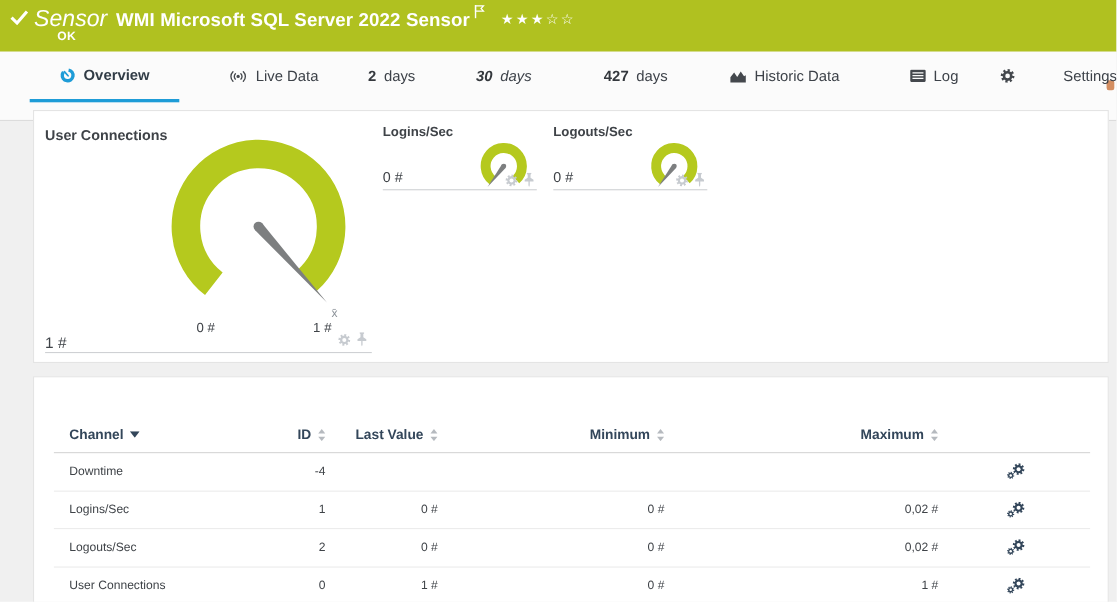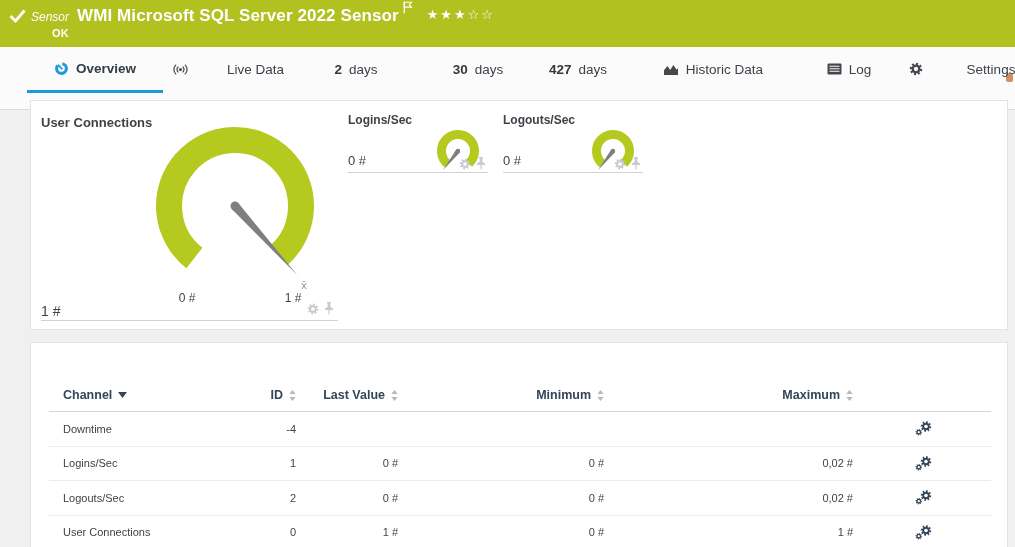--- a/index.html
+++ b/index.html
@@ -3,21 +3,21 @@
 <meta charset="utf-8">
 <style>
   html,body{margin:0;padding:0;}
   .page{position:relative;width:1015px;height:547px;overflow:hidden;background:var(--page-bg,#f0f0f0);
         font-family:"Liberation Sans","DejaVu Sans",sans-serif;color:var(--text,#3f4348);}
 
   
   .topbar{position:absolute;left:0;top:0;width:100%;height:47px;background:var(--green,#b0c120);color:#fff;}
   .check{position:absolute;left:9px;top:9px;line-height:0;}
   .titleline{position:absolute;left:31px;top:6px;display:flex;align-items:baseline;white-space:nowrap;}
-  .kind{font-style:italic;font-weight:400;font-size:12px;margin-right:8px;}
+  .kind{font-style:italic;font-weight:400;font-size:21px;margin-right:8px;}
   .sensor-title{font-weight:700;font-size:17px;letter-spacing:.1px;}
   .flag{margin-left:4px;position:relative;top:-7px;line-height:0;cursor:pointer;}
   .stars{font-family:"DejaVu Sans",sans-serif;font-size:13px;letter-spacing:2px;margin-left:14px;
          position:relative;top:-2px;cursor:pointer;}
   .status{position:absolute;left:52px;top:27px;font-size:11px;font-weight:700;letter-spacing:.3px;}
 
   
   .tabbar{position:absolute;left:0;top:47px;width:100%;height:63px;background:var(--tabbar-bg,#fbfbfb);
           border-bottom:1px solid #dcdcdc;box-sizing:border-box;}
   .tab{position:absolute;top:0;height:44px;display:flex;align-items:center;justify-content:center;gap:7px;
@@ -86,32 +86,32 @@
 
   <nav class="tabbar" id="tabbar">
     <span class="cutoff"></span>
   <div class="tab active" style="left: 27px; width: 136px;">
         <span class="tab-icon"><svg width="15" height="15" viewBox="0 0 16 16">
             <circle cx="8" cy="8" r="5.2" fill="none" stroke="#1e9cd7" stroke-width="3.3" stroke-dasharray="26.5 6.2" transform="rotate(-80 8 8)"></circle>
             <path d="M8.4 8.4L4.8 4.4" stroke="#1e9cd7" stroke-width="1.7" stroke-linecap="round"></path>
           </svg></span>
         <span class="tab-label">Overview</span>
       </div>
-      <div class="tab" style="left: 172px; width: 112px; justify-content: space-between;">
+      <div class="tab" style="left: 193px; width: 112px;">
         <span class="tab-icon"><svg width="17" height="13" viewBox="0 0 18 13">
             <circle cx="9" cy="6.5" r="1.6" fill="#44484d"></circle>
             <path d="M6.4 3.9a3.6 3.6 0 0 0 0 5.2M4 1.9a6.4 6.4 0 0 0 0 9.2M11.6 3.9a3.6 3.6 0 0 1 0 5.2M14 1.9a6.4 6.4 0 0 1 0 9.2" fill="none" stroke="#44484d" stroke-width="1.3" stroke-linecap="round"></path>
           </svg></span>
         <span class="tab-label">Live Data</span>
       </div>
       <div class="tab" style="left: 322px; width: 68px;">
         <span class="tab-strong">2</span>
         <span class="tab-label">days</span>
       </div>
-      <div class="tab" style="left: 440px; width: 76px;">
+      <div class="tab" style="left: 420px; width: 76px; font-style: italic;">
         <span class="tab-strong">30</span>
         <span class="tab-label">days</span>
       </div>
       <div class="tab" style="left: 536px; width: 84px;">
         <span class="tab-strong">427</span>
         <span class="tab-label">days</span>
       </div>
       <div class="tab" style="left: 652px; width: 122px;">
         <span class="tab-icon"><svg width="16" height="13" viewBox="0 0 16 13">
             <path d="M1 12V7.2L4.4 3l2.8 4L10.4 2l3 4.4 1.6-1V12z" fill="#44484d"></path>

